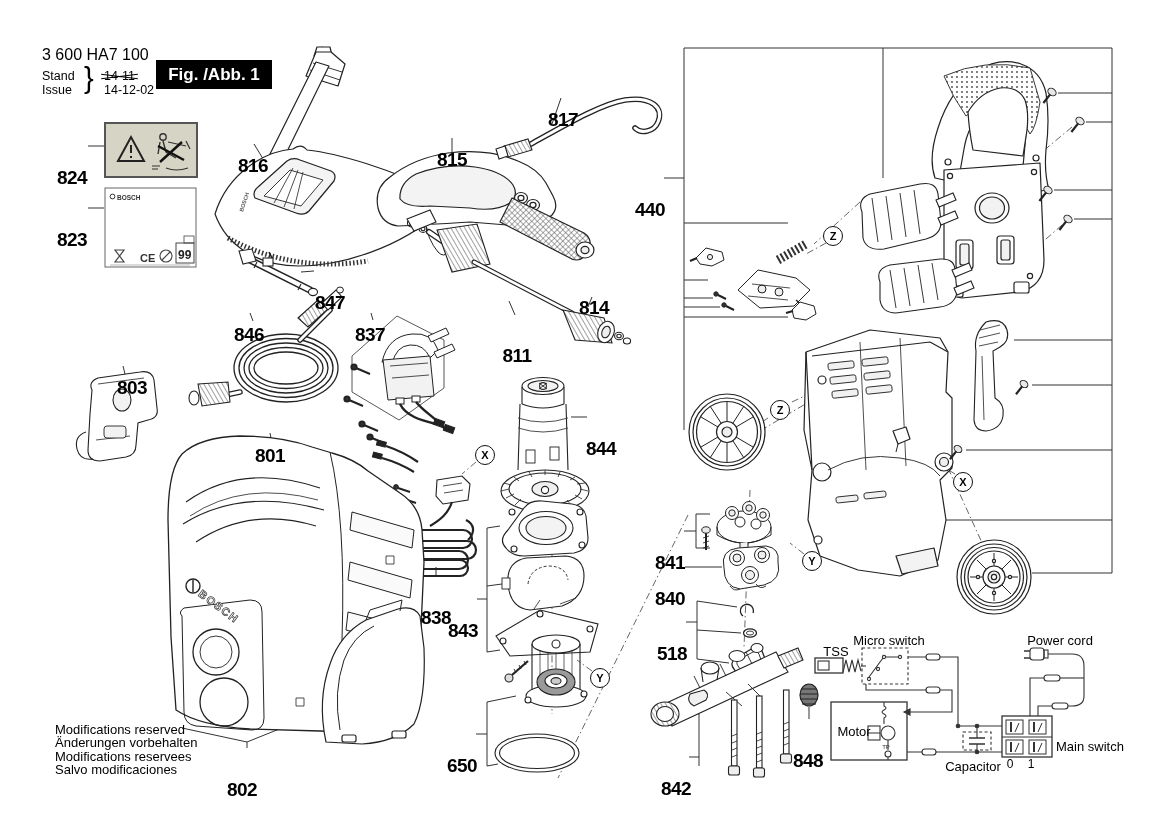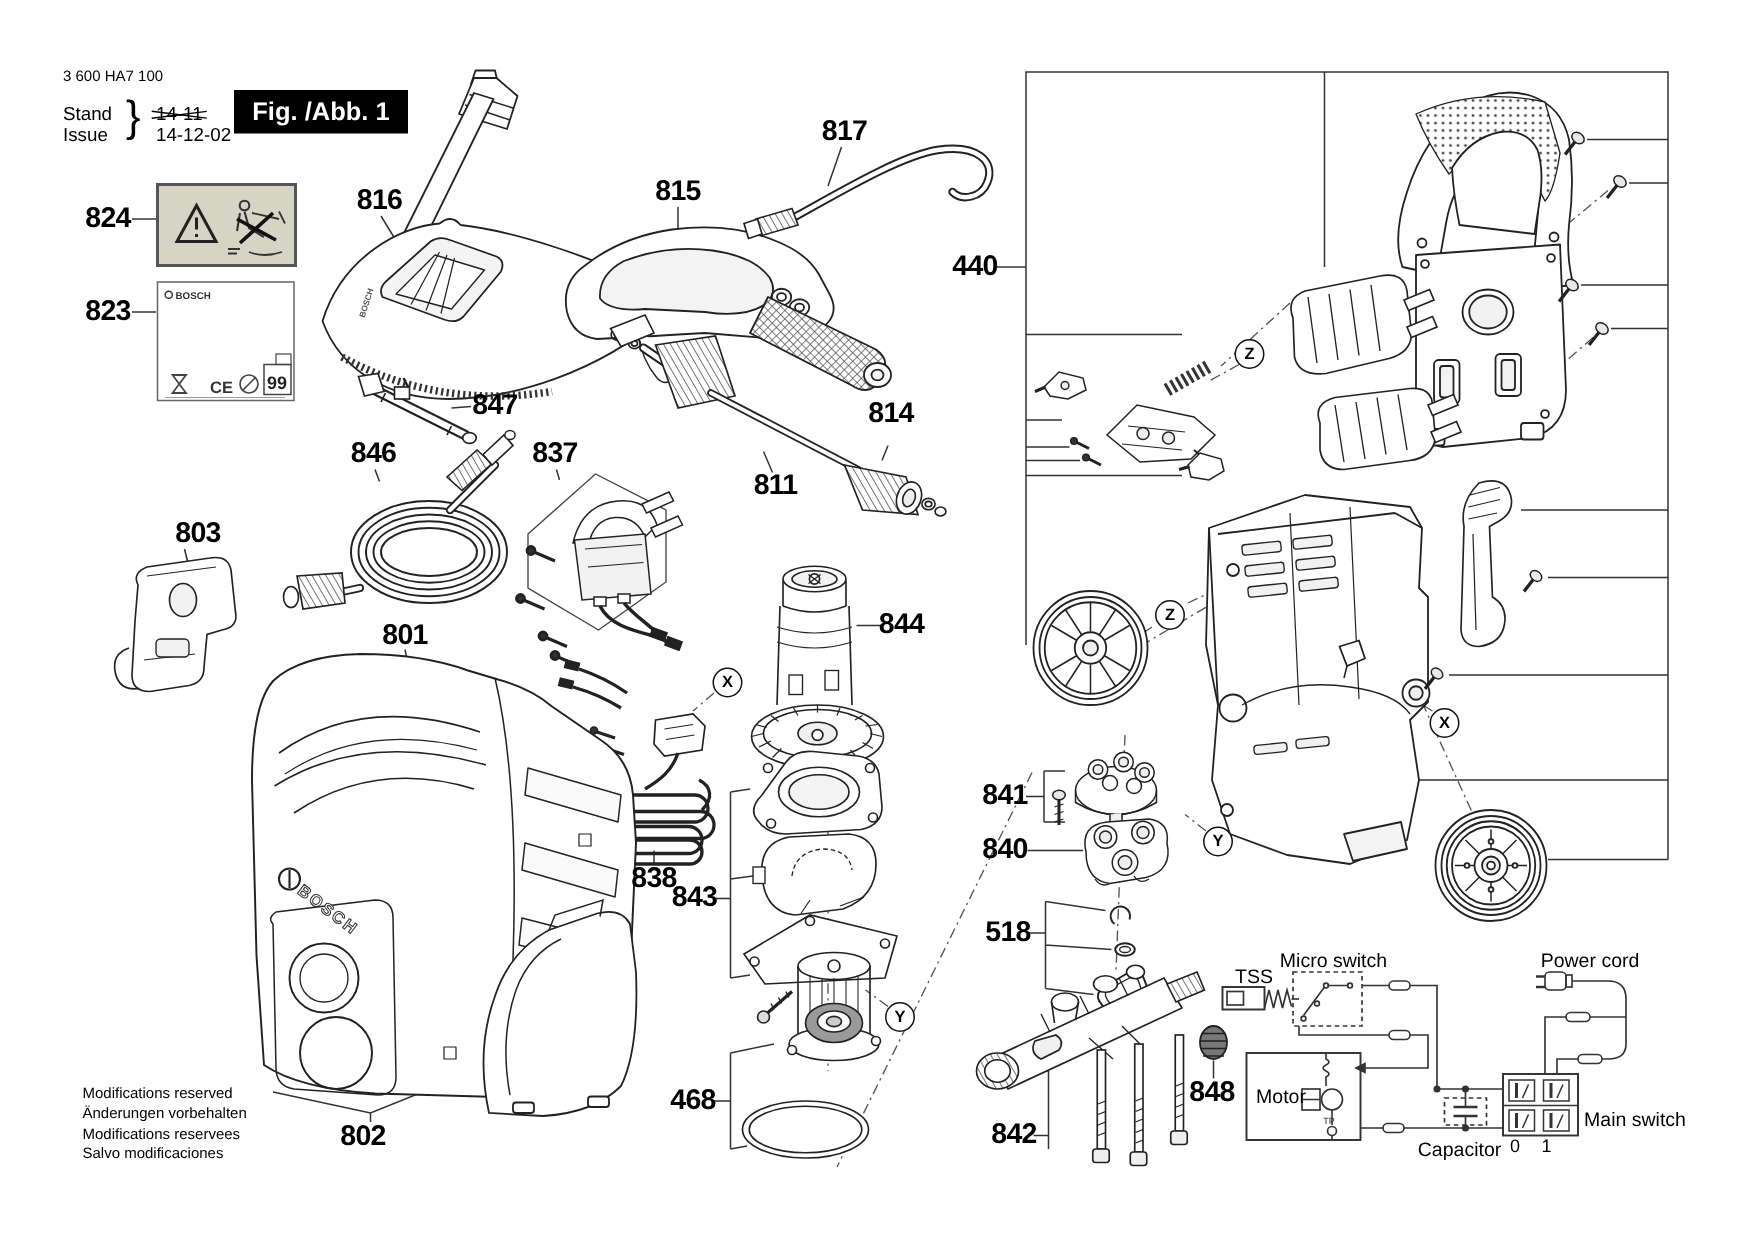--- a/index.html
+++ b/index.html
@@ -1,31 +1,31 @@
 <!DOCTYPE html>
 <html><head>
 <meta charset="utf-8">
 <style>
   html,body{margin:0;padding:0;background:#fff;}
   #stage{position:relative;width:1169px;height:826px;background:#fff;overflow:hidden;
          font-family:"Liberation Sans",sans-serif;color:#000;}
   #stage svg{position:absolute;left:0;top:0;}
   .co{position:absolute;transform:translate(-50%,-50%);font-weight:bold;font-size:19px;
-      letter-spacing:-.5px;white-space:nowrap;}
+      letter-spacing:-.5px;white-space:nowrap;margin-top:32px;}
   .mk{position:absolute;transform:translate(-50%,-50%);width:18px;height:18px;border:1.6px solid #111;
       border-radius:50%;font-weight:bold;font-size:11px;line-height:18px;text-align:center;background:#fff;}
   .sl{position:absolute;transform:translate(-50%,-50%);font-size:13px;white-space:nowrap;}
   .hd{position:absolute;font-size:13px;white-space:nowrap;}
   .figbox{position:absolute;left:156px;top:60px;width:116px;height:29px;background:#000;color:#fff;
       font-weight:bold;font-size:17px;text-align:center;line-height:29px;}
   .struck{position:relative;display:inline-block;}
   .struck::before,.struck::after{content:"";position:absolute;left:-3px;right:-3px;top:48%;border-top:1.4px solid #000;}
   .struck::before{transform:rotate(-7deg);}
   .struck::after{transform:rotate(7deg);}
-  .ftr{position:absolute;left:55px;top:723px;font-size:10px;line-height:13.4px;}
+  .ftr{position:absolute;left:55px;top:723px;font-size:13px;line-height:13.4px;}
 </style>
 </head>
 <body>
 
 <div id="stage">
 
 <svg width="1169" height="826" viewBox="0 0 1169 826">
   <defs>
     <pattern id="knurl" width="4" height="4" patternUnits="userSpaceOnUse" patternTransform="rotate(45)">
       <rect width="4" height="4" fill="#fff"></rect>
@@ -611,21 +611,21 @@
     <path d="M1048,654 L1072,654 Q1084,654 1084,666 L1084,696 Q1084,706 1072,706 L1068,706"></path>
     <rect x="1052" y="703" width="16" height="6" rx="3"></rect>
     <path d="M1052,706 L1038,706 L1038,716"></path>
     <path d="M1084,678 L1060,678"></path>
     <rect x="1044" y="675" width="16" height="6" rx="3"></rect>
     <path d="M1044,678 L1030,678 L1030,716"></path>
     <text x="886" y="749" font-size="6" fill="#333" stroke="none" text-anchor="middle">TP</text>
   </g>
 </svg>
 
-<div class="hd" style="left:42px;top:46px;font-size:10px">3 600 HA7 100</div>
+<div class="hd" style="left:42px;top:46px;font-size:16px">3 600 HA7 100</div>
 <div class="hd" style="left:42px;top:69px;font-size:12.5px">Stand</div>
 <div class="hd" style="left:42px;top:83px;font-size:12.5px">Issue</div>
 <div class="hd" style="left:84px;top:62px;font-size:29px;font-weight:normal">}</div>
 <div class="hd" style="left:104px;top:69px;font-size:12.5px"><span class="struck">14-11</span></div>
 <div class="hd" style="left:104px;top:83px;font-size:12.5px">14-12-02</div>
 <div class="figbox">Fig. /Abb. 1</div>
 
 <div class="co" style="left:72px;top:146px">824</div>
 <div class="co" style="left:72px;top:208px">823</div>
 <div class="co" style="left:253px;top:134px">816</div>
@@ -639,21 +639,21 @@
 <div class="co" style="left:517px;top:324px">811</div>
 <div class="co" style="left:132px;top:356px">803</div>
 <div class="co" style="left:270px;top:424px">801</div>
 <div class="co" style="left:601px;top:417px">844</div>
 <div class="co" style="left:670px;top:531px">841</div>
 <div class="co" style="left:670px;top:567px">840</div>
 <div class="co" style="left:672px;top:622px">518</div>
 <div class="co" style="left:436px;top:586px">838</div>
 <div class="co" style="left:463px;top:599px">843</div>
 <div class="co" style="left:242px;top:758px">802</div>
-<div class="co" style="left:462px;top:734px">468</div>
+<div class="co" style="left:462px;top:734px">650</div>
 <div class="co" style="left:676px;top:757px">842</div>
 <div class="co" style="left:808px;top:729px">848</div>
 
 <div class="mk" style="left:833px;top:236px">Z</div>
 <div class="mk" style="left:780px;top:410px">Z</div>
 <div class="mk" style="left:485px;top:455px">X</div>
 <div class="mk" style="left:963px;top:482px">X</div>
 <div class="mk" style="left:812px;top:561px">Y</div>
 <div class="mk" style="left:600px;top:678px">Y</div>
 

